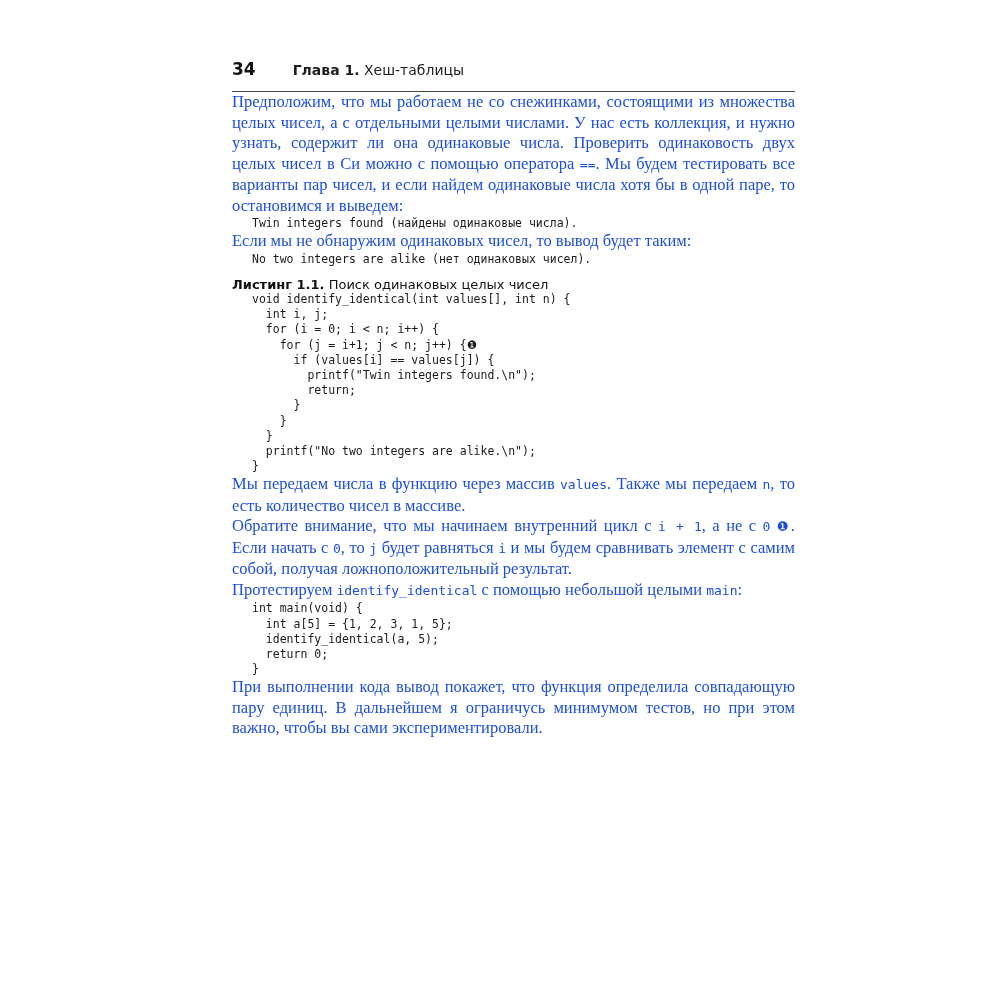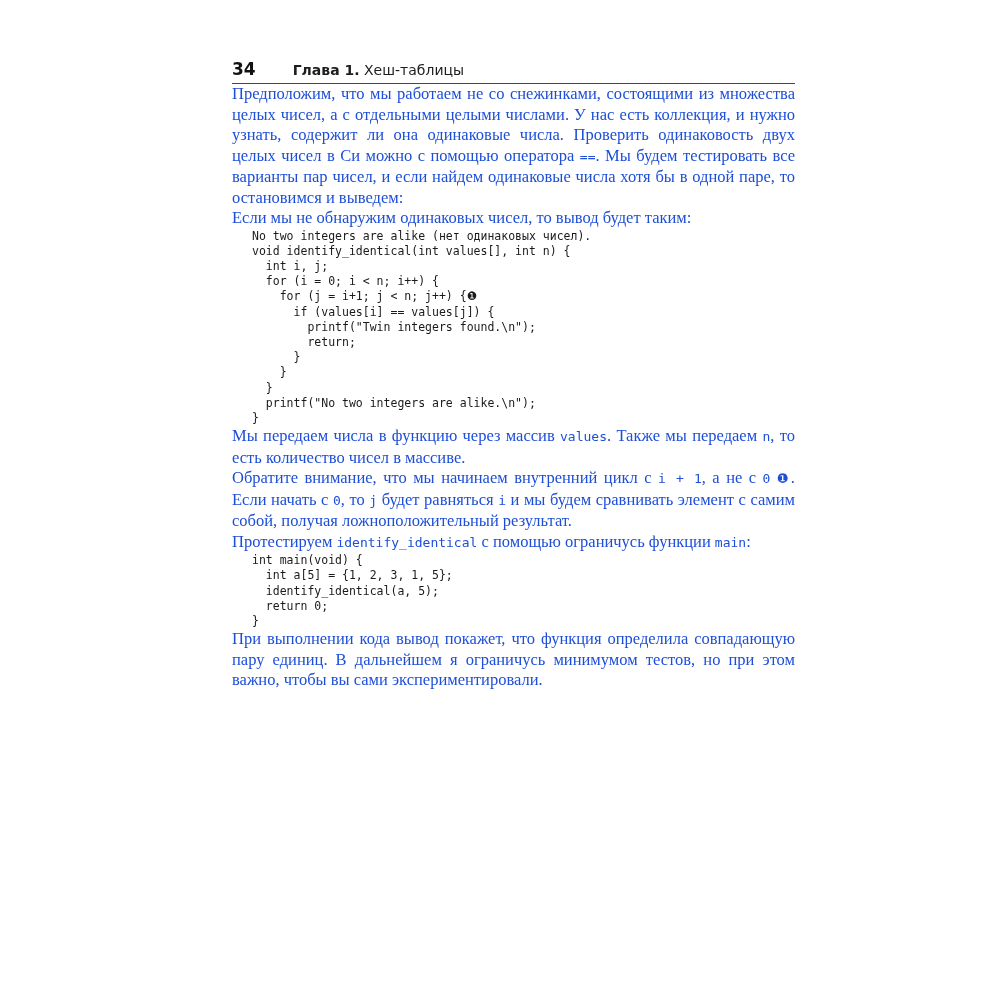--- a/index.html
+++ b/index.html
@@ -16,21 +16,21 @@
     left: 232px;
     top: 62px;
     width: 563px;
   }
   .page-header {
     display: flex;
     align-items: baseline;
     font-family: "DejaVu Sans", sans-serif;
     line-height: 14px;
     border-bottom: 1.5px solid #474747;
-    padding-bottom: 6px;
+    padding-bottom: 14px;
   }
   .page-num { font-size: 17px; font-weight: bold; color: #111; }
   .chapter { margin-left: 37px; font-size: 14px; color: #1d1d1d; }
   .chapter b { font-weight: bold; text-align: center; }
   p.body {
     font-family: "Liberation Serif", "DejaVu Serif", serif;
     font-size: 16.5px;
     line-height: 20.5px;
     text-align: justify;
     margin: 0;
@@ -81,45 +81,47 @@
 <div class="page">
   <div class="content">
 
     <header class="page-header">
       <span class="page-num">34</span>
       <span class="chapter"><b>Глава 1.</b> <span>Хеш-таблицы</span></span>
     </header>
 
     <p class="body mt-p1"><span>Предположим, что мы работаем не со снежинками, состоящими из множества целых чисел, а с отдельными целыми числами. У нас есть коллекция, и нужно узнать, содержит ли она одинаковые числа. Проверить одинаковость двух целых чисел в Си можно с помощью оператора </span><code class="ic">==</code><span>. Мы будем тестировать все варианты пар чисел, и если найдем одинаковые числа хотя бы в одной паре, то остановимся и выведем:</span></p>
 
+    <pre class="code mt-code1">Twin integers found (найдены одинаковые числа).</pre>
 
     <p class="body mt-p2">Если мы не обнаружим одинаковых чисел, то вывод будет таким:</p>
 
     <pre class="code mt-code2">No two integers are alike (нет одинаковых чисел).</pre>
 
 
+    <p class="caption mt-caption"><b>Листинг 1.1.</b> <span>Поиск одинаковых целых чисел</span></p>
 
     <pre class="code mt-code3">void identify_identical(int values[], int n) {
   int i, j;
   for (i = 0; i &lt; n; i++) {
     for (j = i+1; j &lt; n; j++) {❶
       if (values[i] == values[j]) {
         printf("Twin integers found.\n");
         return;
       }
     }
   }
   printf("No two integers are alike.\n");
 }</pre>
 
     <p class="body mt-p4"><span>Мы передаем числа в функцию через массив </span><code class="ic">values</code><span>. Также мы передаем </span><code class="ic">n</code><span>, то есть количество чисел в массиве.</span></p>
 
     <p class="body mt-p5"><span>Обратите внимание, что мы начинаем внутренний цикл с </span><code class="ic">i + 1</code><span>, а не с </span><code class="ic">0</code><span class="marker"> ❶</span><span>. Если начать с </span><code class="ic">0</code><span>, то </span><code class="ic">j</code><span> будет равняться </span><code class="ic">i</code><span> и мы будем сравнивать элемент с самим собой, получая ложноположительный результат.</span></p>
 
-    <p class="body mt-p6"><span>Протестируем </span><code class="ic">identify_identical</code><span> с помощью ограничусь функции </span><code class="ic">main</code><span>:</span></p>
+    <p class="body mt-p6"><span>Протестируем </span><code class="ic">identify_identical</code><span> с помощью небольшой целыми </span><code class="ic">main</code><span>:</span></p>
 
     <pre class="code mt-code4">int main(void) {
   int a[5] = {1, 2, 3, 1, 5};
   identify_identical(a, 5);
   return 0;
 }</pre>
 
     <p class="body mt-p7">При выполнении кода вывод покажет, что функция определила совпадающую пару единиц. В дальнейшем я ограничусь минимумом тестов, но при этом важно, чтобы вы сами экспериментировали.</p>
 
   </div>

